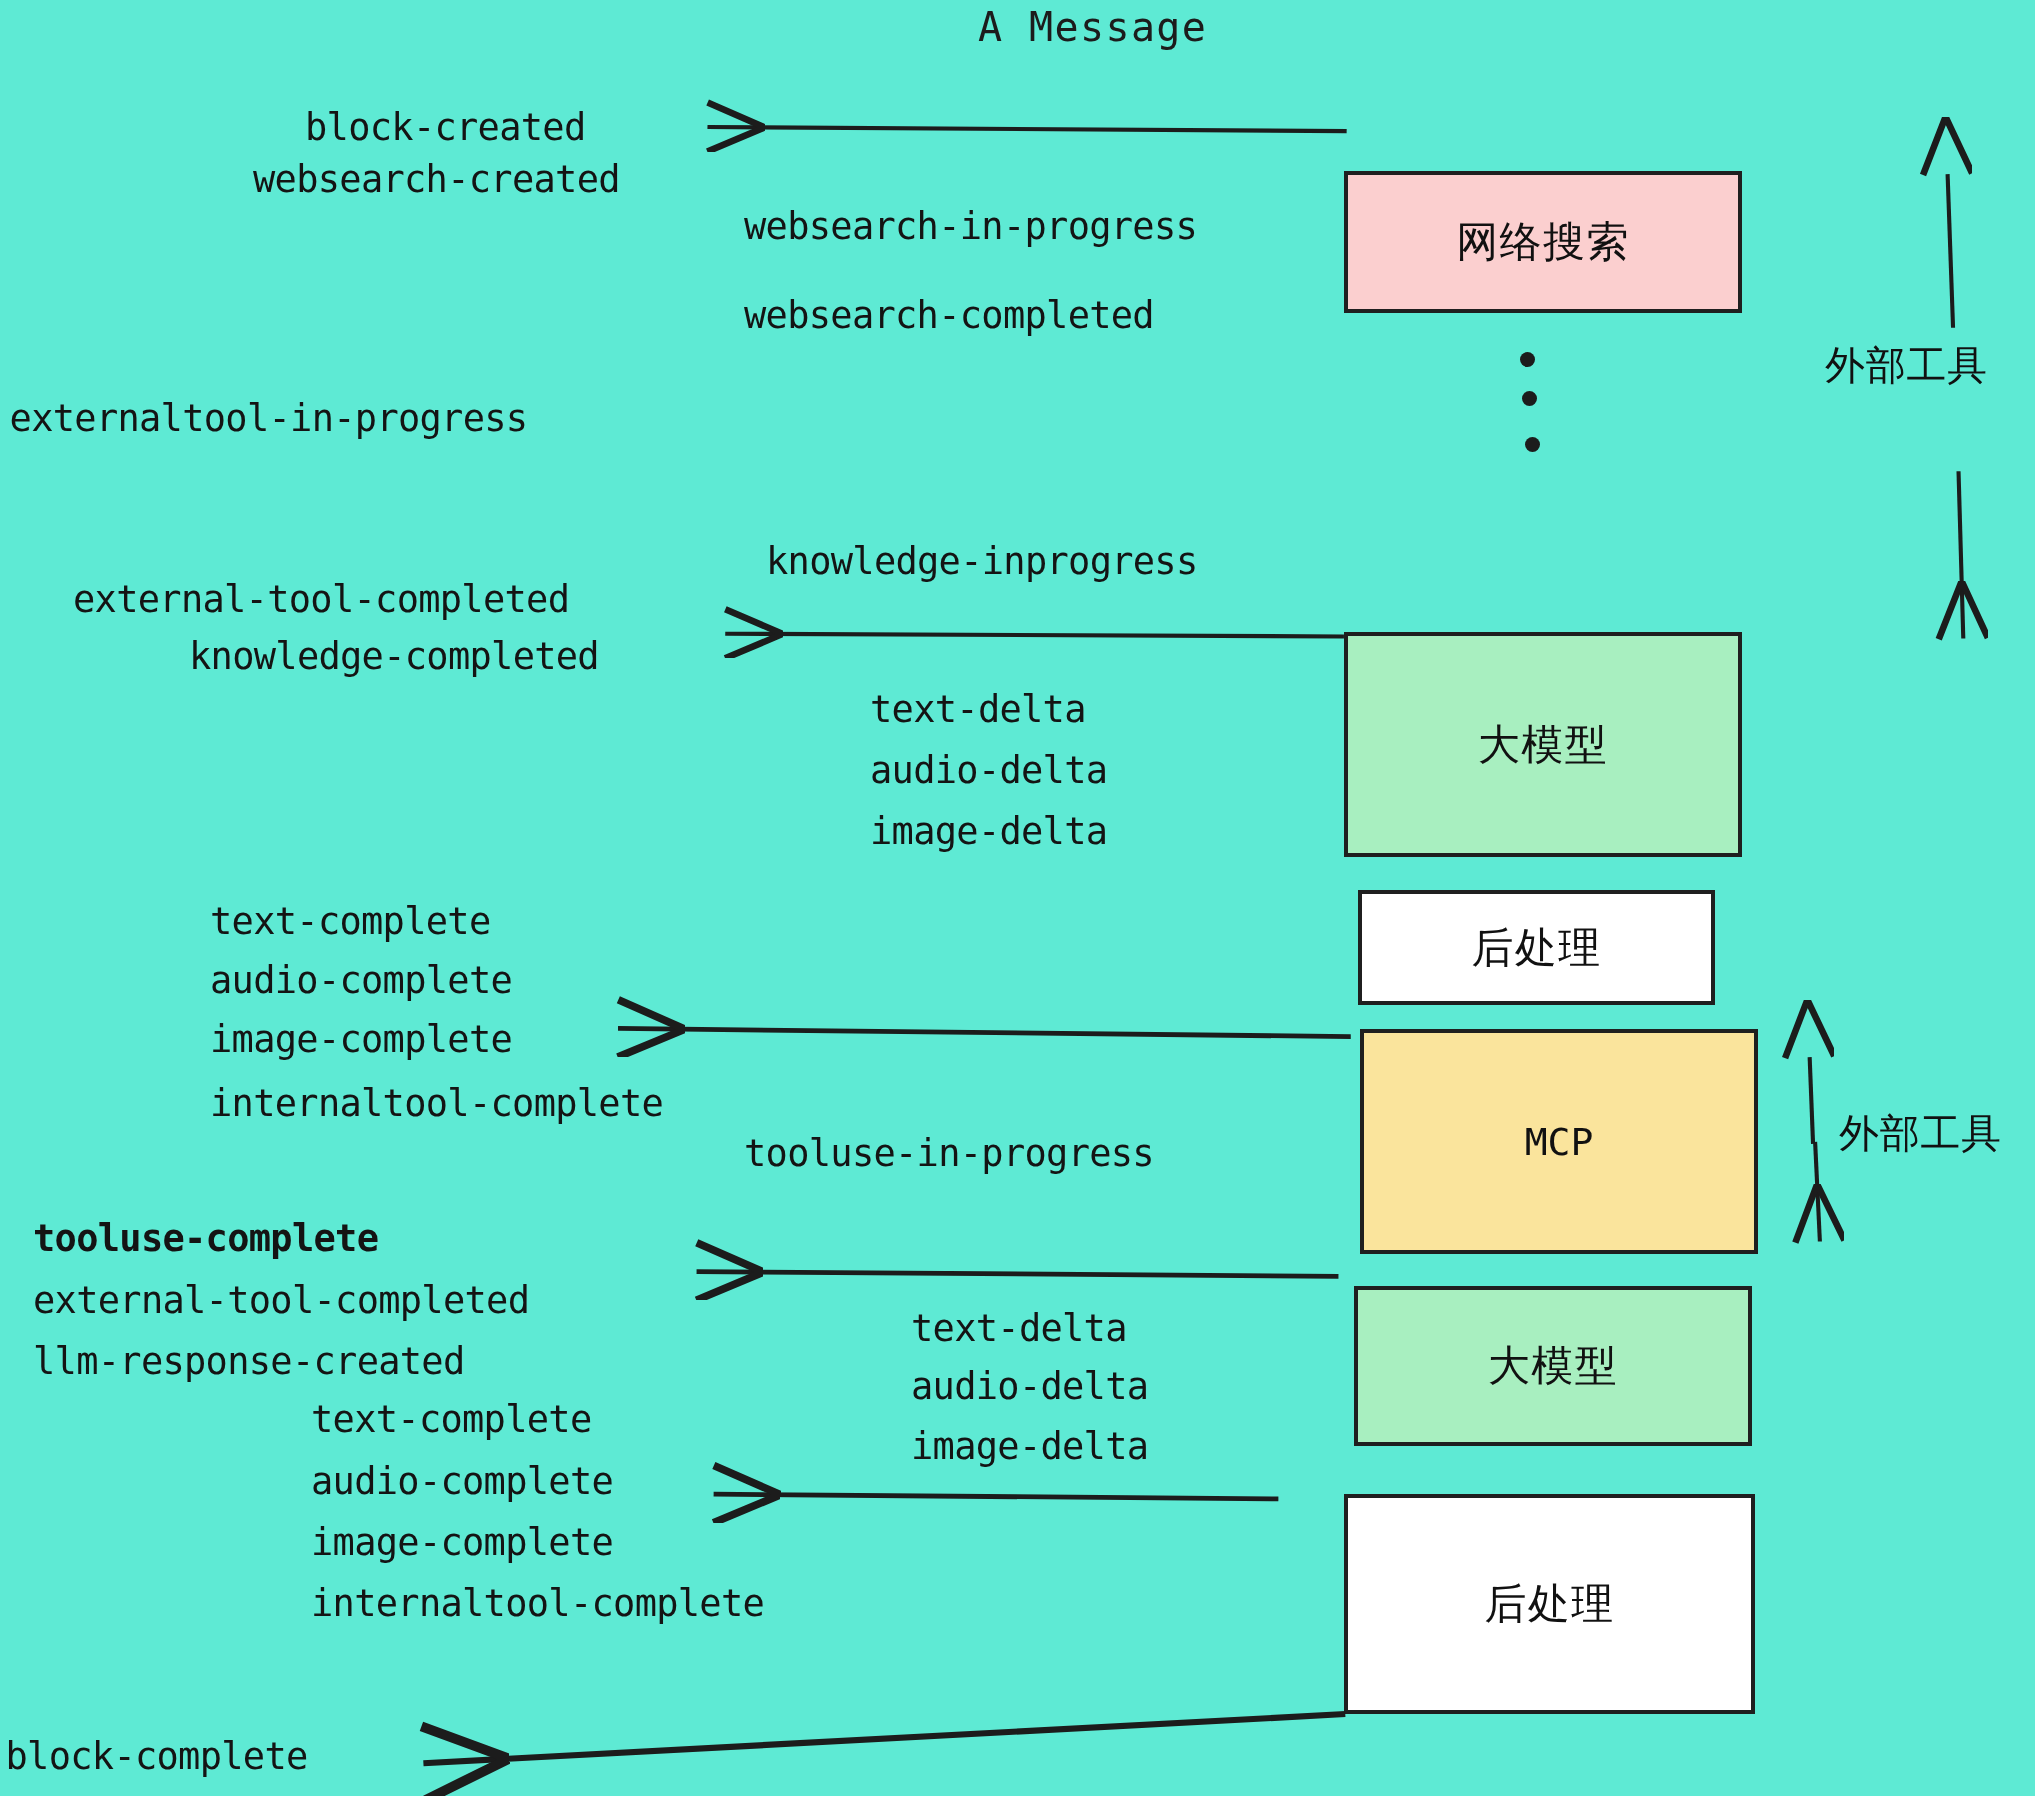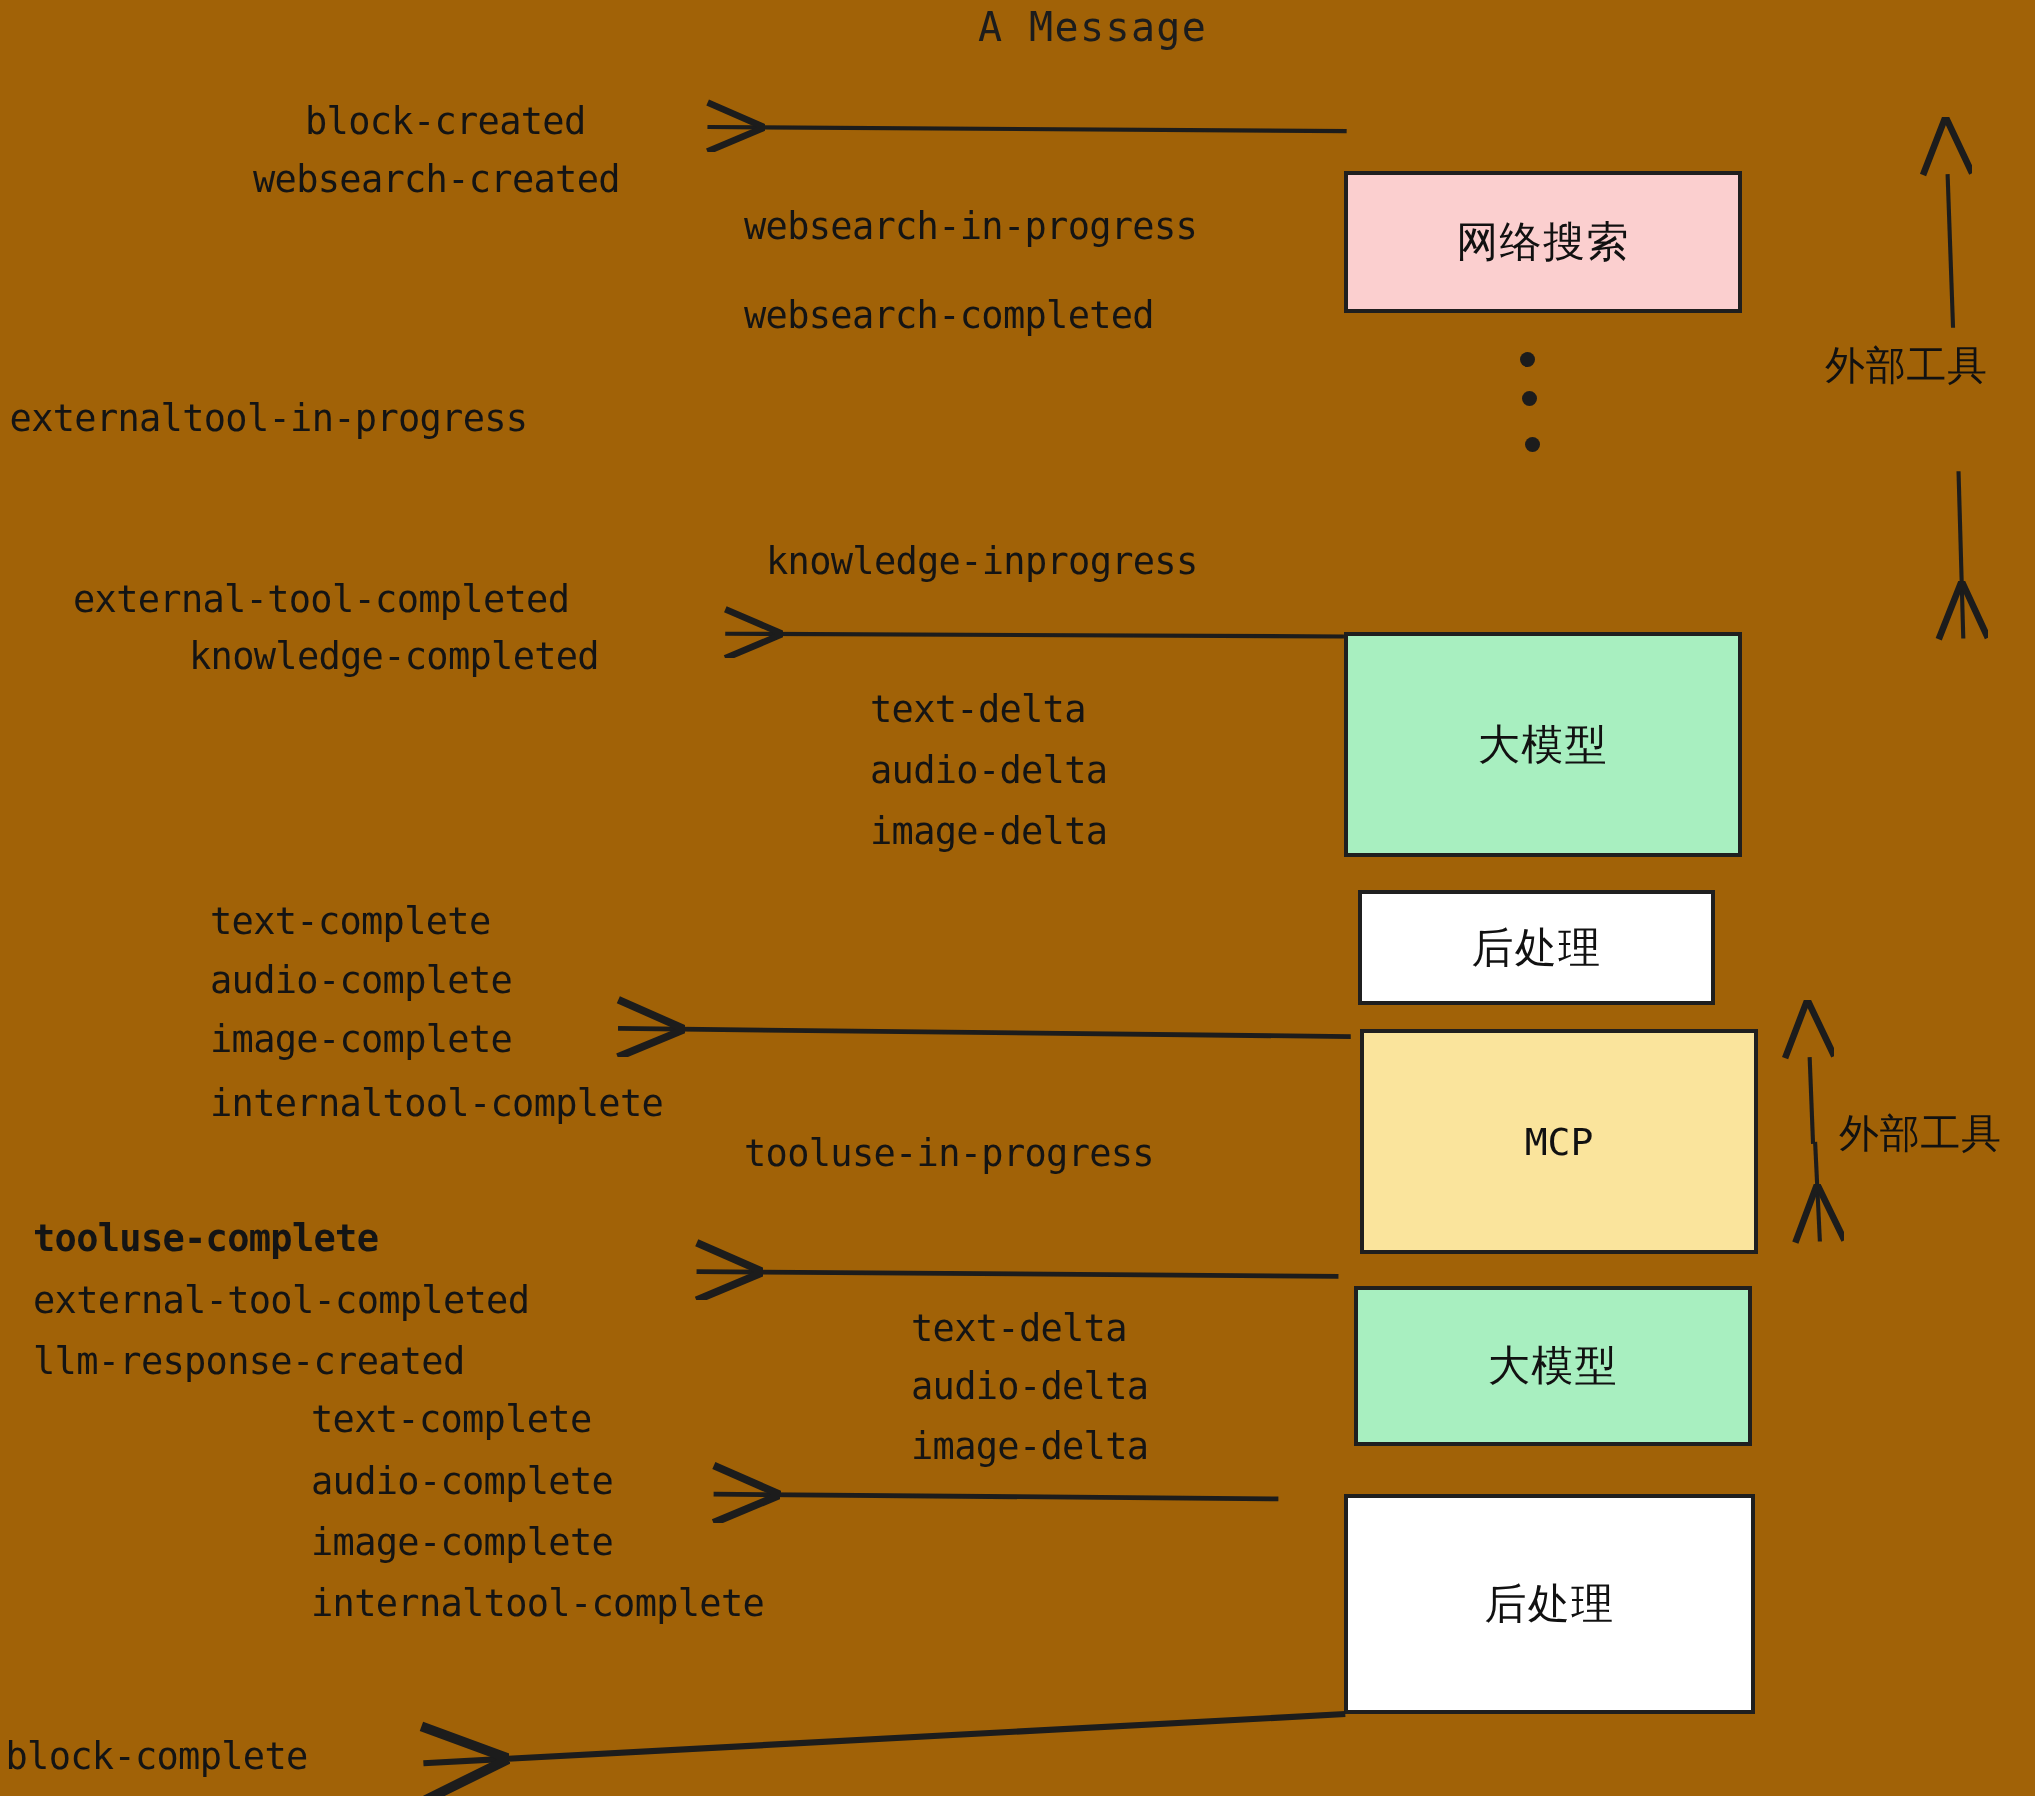--- a/index.html
+++ b/index.html
@@ -4,21 +4,21 @@
 <style>
   html, body {
     margin: 0;
     padding: 0;
     background: #ffffff;
   }
   #canvas {
     position: relative;
     width: 2035px;
     height: 1796px;
-    background: #a16207;
+    background: #5eead4;
     font-family: "DejaVu Sans Mono", "Liberation Mono", monospace;
     overflow: hidden;
   }
   .title {
     position: absolute;
     font-size: 40px;
     color: #1c1c1c;
     letter-spacing: 1.4px;
     white-space: nowrap;
   }
@@ -74,21 +74,21 @@
     pointer-events: none;
   }
 </style>
 </head>
 <body>
 
 <div id="canvas">
 
   <div class="title" style="left:978px; top:4.1px;">A Message</div>
 
-  <div class="evt" style="left:305px; top:100px;">block-created</div>
+  <div class="evt" style="left:305px; top:106px;">block-created</div>
   <div class="evt" style="left:253px; top:158px;">websearch-created</div>
   <div class="evt" style="left:744px; top:205px;">websearch-in-progress</div>
   <div class="evt" style="left:744px; top:294px;">websearch-completed</div>
   <div class="evt" style="left:9.6px; top:397px;">externaltool-in-progress</div>
   <div class="evt" style="left:766px; top:540px;">knowledge-inprogress</div>
   <div class="evt" style="left:73px; top:578px;">external-tool-completed</div>
   <div class="evt" style="left:189px; top:635px;">knowledge-completed</div>
   <div class="evt" style="left:870px; top:688px;">text-delta</div>
   <div class="evt" style="left:870px; top:749px;">audio-delta</div>
   <div class="evt" style="left:870px; top:810px;">image-delta</div>

